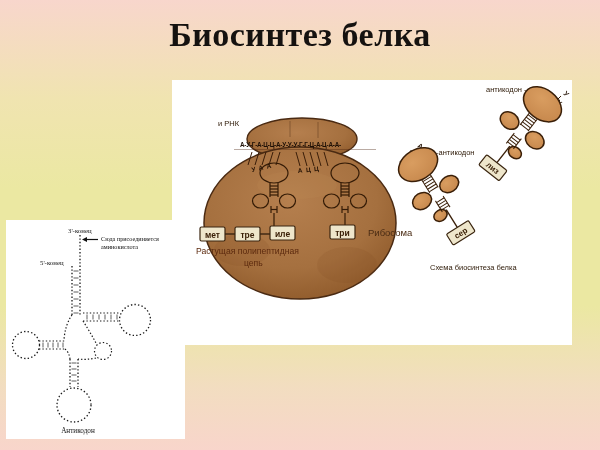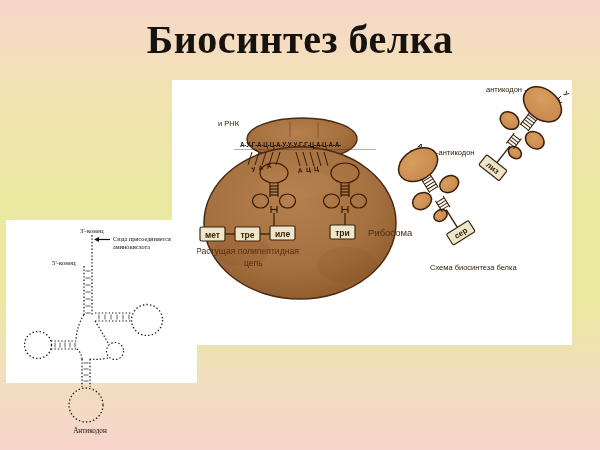--- a/index.html
+++ b/index.html
@@ -1,23 +1,23 @@
 <!DOCTYPE html>
 <html><head>
 <meta charset="utf-8">
 <style>
   html,body{margin:0;padding:0;}
   body{width:600px;height:450px;overflow:hidden;font-family:"Liberation Sans",sans-serif;}
   #slide{position:relative;width:600px;height:450px;
     background:linear-gradient(180deg,#f8d6cc 0%,#f0e4b0 22%,#ebe8a2 42%,#ebe8a2 68%,#f2ddc0 86%,#f8d5cb 100%);}
   .title{position:absolute;left:0;top:16px;width:100%;text-align:center;
-    font-family:"Liberation Serif",serif;font-weight:bold;font-size:40px;color:#151210;letter-spacing:.5px;}
+    font-family:"Liberation Serif",serif;font-weight:bold;font-size:34px;color:#151210;letter-spacing:.5px;}
   .panel{position:absolute;background:#ffffff;}
   #main-panel{left:172px;top:80px;width:400px;height:265px;}
-  #trna-panel{left:6px;top:220px;width:179px;height:163px;padding-left:12px;}
+  #trna-panel{left:6px;top:220px;width:179px;height:219px;}
   svg{display:block;}
   text{font-family:"Liberation Sans",sans-serif;}
   .serif{font-family:"Liberation Serif",serif;}
 </style>
 </head>
 <body>
 
 <div id="slide">
 
   <div class="title">Биосинтез белка</div>

